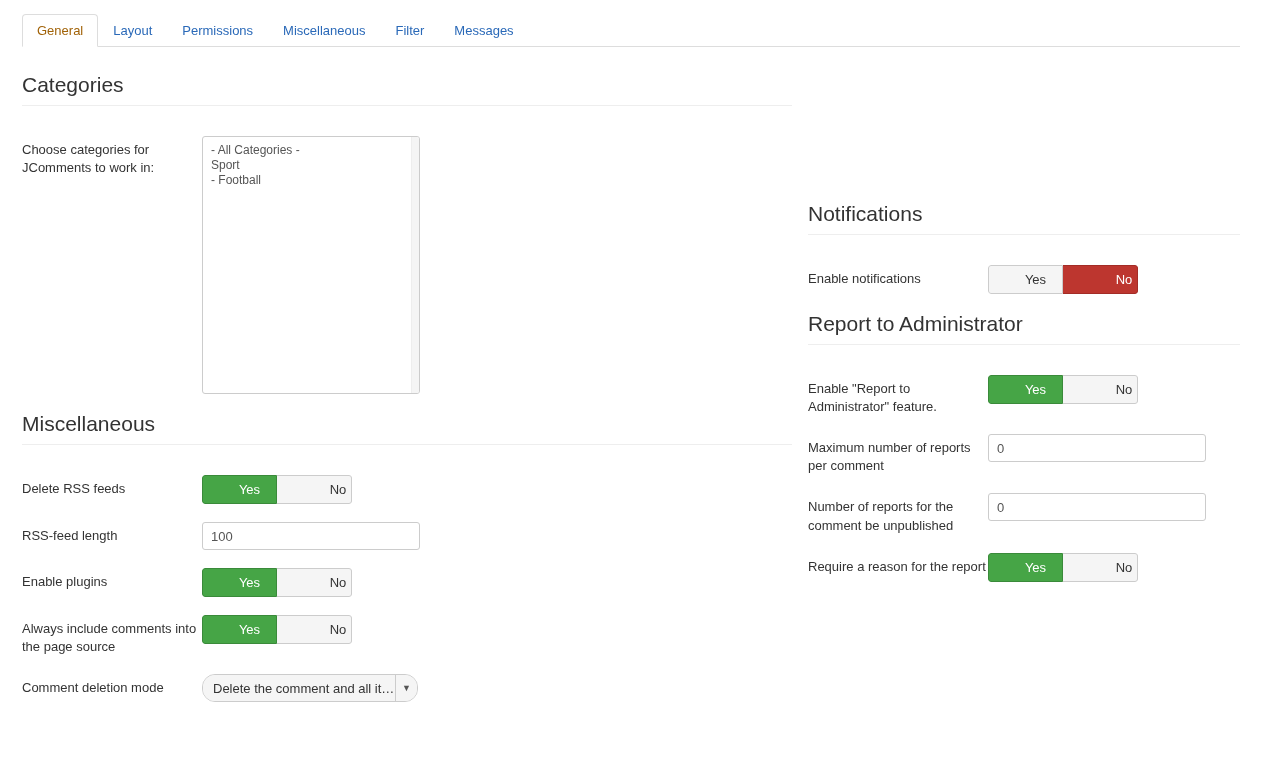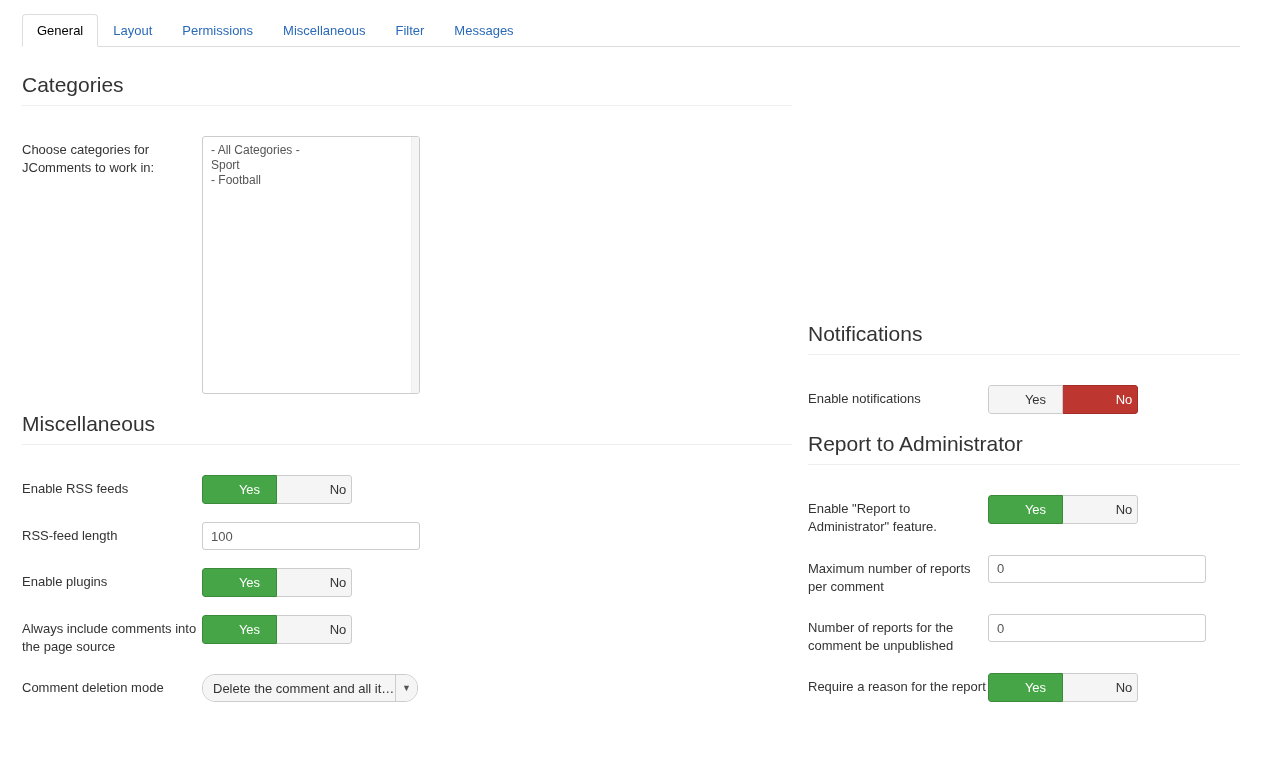--- a/index.html
+++ b/index.html
@@ -30,29 +30,29 @@
     .tabs a {
       display: block;
       padding: 8px 14px;
       color: #2a69b8;
       text-decoration: none;
       font-size: 13px;
       border: 1px solid transparent;
       border-radius: 4px 4px 0 0;
     }
     .tabs li.active a {
-      color: #000000;
+      color: #a16207;
       background: #fff;
       border-color: #ddd #ddd #fff;
     }
     
     .cols {
       display: flex;
       gap: 16px;
-      align-items: flex-end;
+      align-items: center;
     }
     .col-left  { width: 770px; }
     .col-right { flex: 1; margin-top: 8px; }
     
     h2 {
       font-weight: 400;
       font-size: 21px;
       color: #333;
       padding-bottom: 8px;
       border-bottom: 1px solid #eee;
@@ -206,21 +206,21 @@
             <div>Sport</div>
             <div>- Football</div>
             <div class="scrollbar"></div>
           </div>
         </div>
       </div>
 
       <h2>Miscellaneous</h2>
 
       <div class="field">
-        <label>Enable RSS feeds</label>
+        <label>Delete RSS feeds</label>
         <div class="control btn-group">
           <div class="btn active-yes">Yes</div>
           <div class="btn">No</div>
         </div>
       </div>
 
       <div class="field">
         <label>RSS-feed length</label>
         <div class="control">
           <input type="text" class="input-md" value="100" style="">

